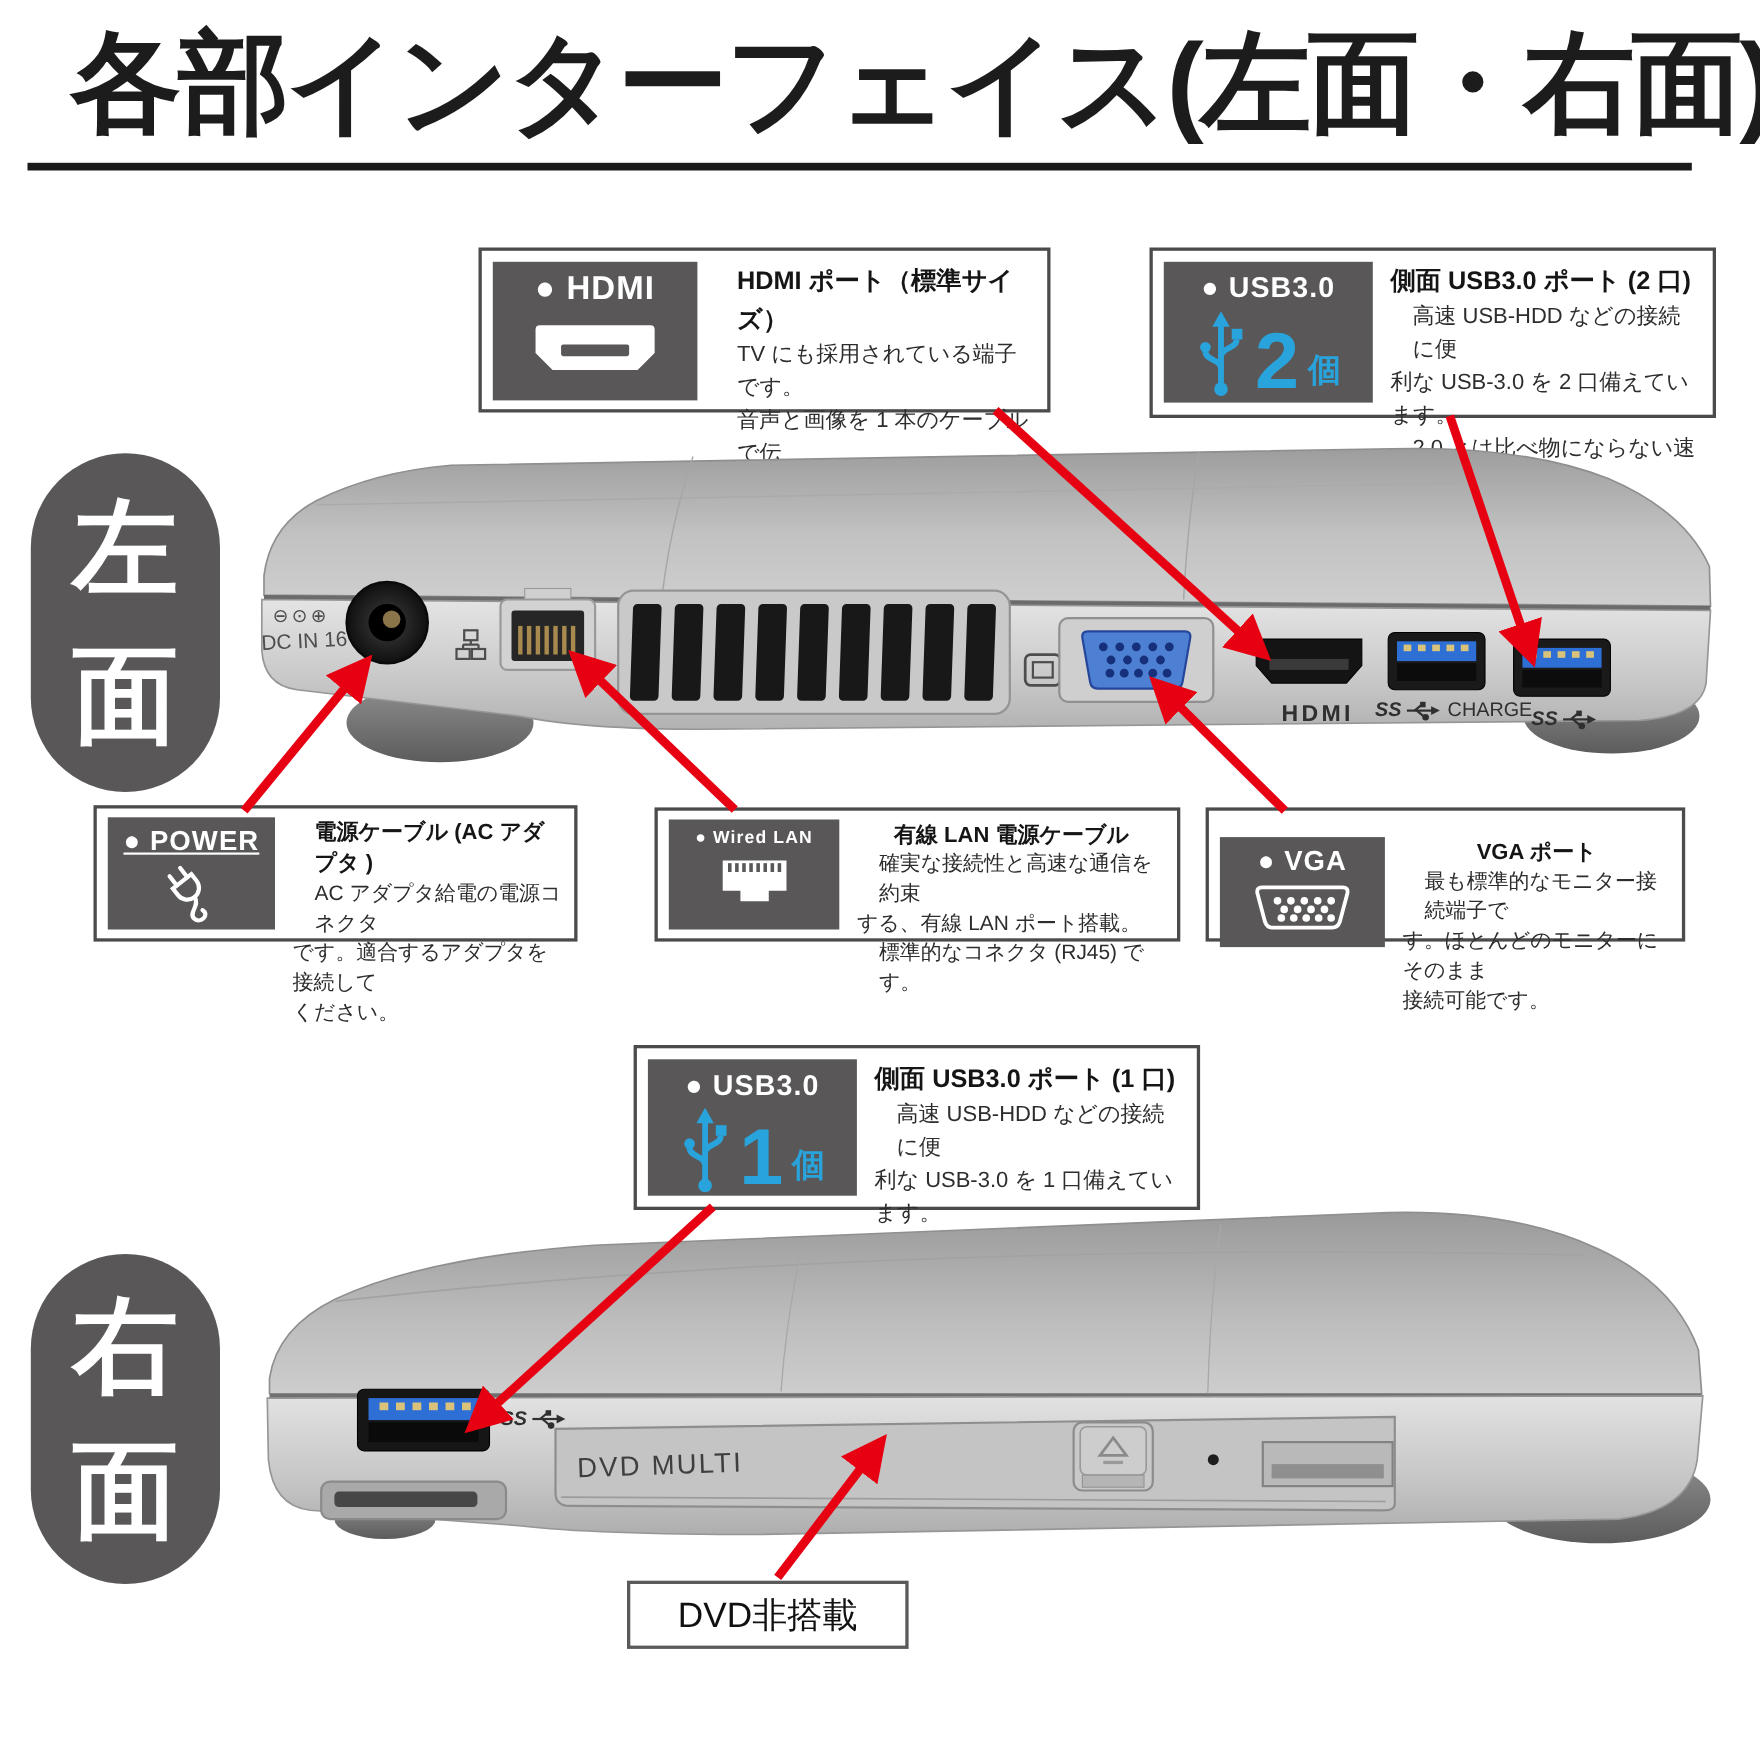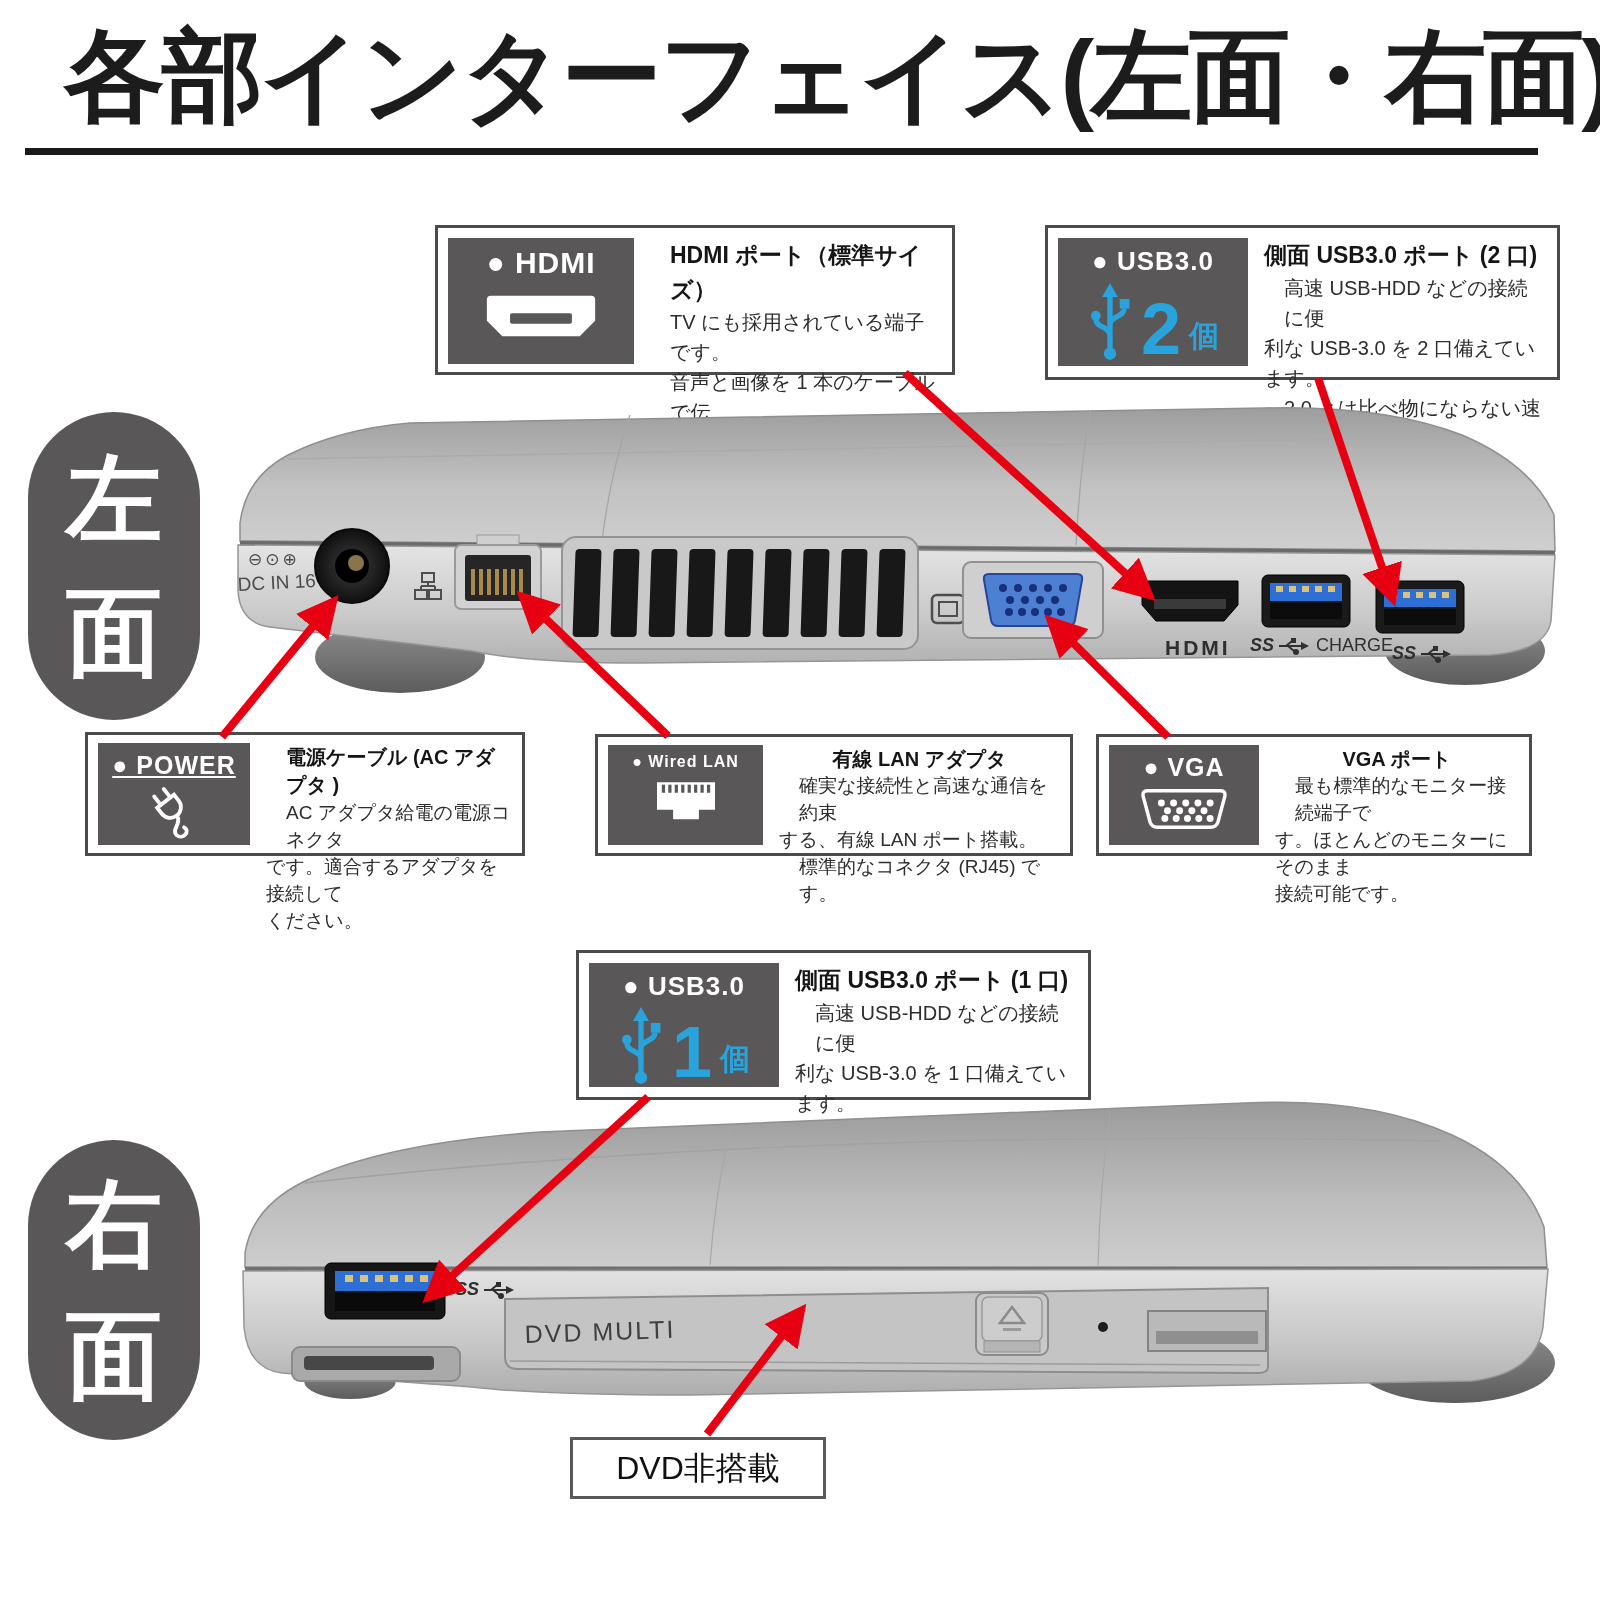--- a/index.html
+++ b/index.html
@@ -283,28 +283,28 @@
               <rect x="40" y="17" width="4" height="10"></rect>
             <rect x="48" y="17" width="4" height="10"></rect>
               <rect x="56" y="17" width="4" height="10"></rect>
             <rect x="64" y="17" width="4" height="10"></rect>
               <rect x="72" y="17" width="4" height="10"></rect>
           </g>
         </svg>
       </span>
     </div>
     <div class="c-text">
-      <div class="c-heading" style="text-align:center;">有線 LAN アダプタ</div>
+      <div class="c-heading" style="text-align:center;">有線 LAN 電源ケーブル</div>
       <div class="c-line ind">確実な接続性と高速な通信を約束</div>
       <div class="c-line">する、有線 LAN ポート搭載。</div>
       <div class="c-line ind">標準的なコネクタ (RJ45) です。</div>
     </div>
   </div>
 
-  <div class="callout co-mid" style="left:1096px;top:734px;width:436px;height:122px;padding:8px 10px;">
+  <div class="callout co-mid" style="left:1096px;top:734px;width:436px;height:122px;padding:24px 10px;">
     <div class="badge" style="width:150px;height:100px;">
       <div class="badge-title" style="font-size:25px;">● VGA</div>
       <span>
         <svg width="100" height="54" viewBox="0 0 112 62">
           <path d="M14,10 H98 Q104,10 103,16 L95,46 Q93,52 87,52 H25 Q19,52 17,46 L9,16 Q8,10 14,10 Z" stroke="#ffffff" stroke-width="4" fill="none"></path>
           <g fill="#ffffff">
             <circle cx="30" cy="24" r="4"></circle>
               <circle cx="44" cy="24" r="4"></circle>
               <circle cx="58" cy="24" r="4"></circle>
             <circle cx="72" cy="24" r="4"></circle>

